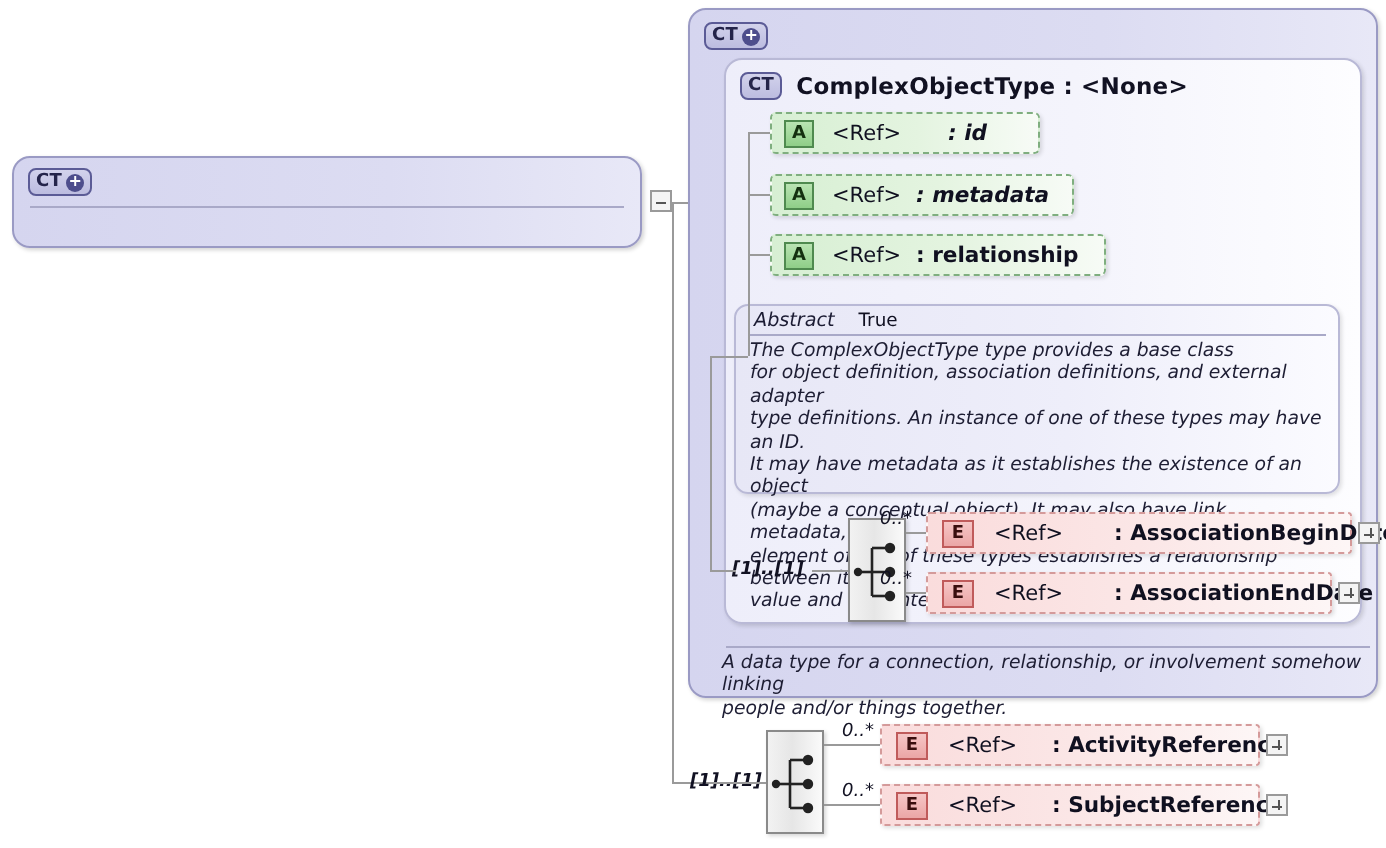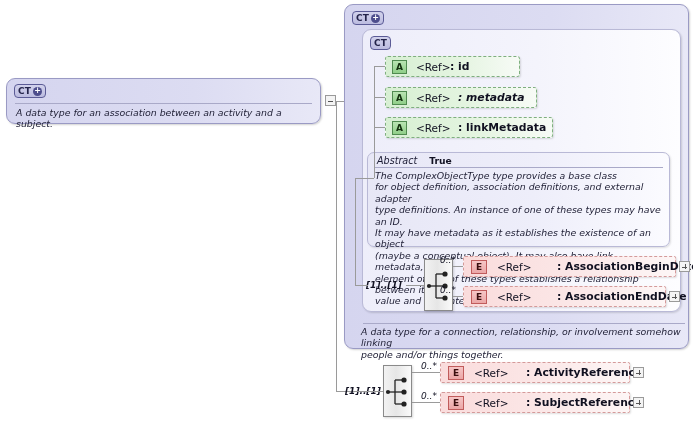--- a/index.html
+++ b/index.html
@@ -211,21 +211,21 @@
     background: linear-gradient(to right, #e7e7f6 0%, #eeeefa 55%, #fbfbff 100%);
     box-shadow: 1px 1px 2px rgba(0,0,0,0.12);
   }
   .prop-head {
     display: flex;
     align-items: flex-end;
     padding: 2px 4px 1px 9px;
     font-size: 9.6px;
   }
   .prop-key { font-style: italic; color: #1b1b33; }
-  .prop-val { font-weight: bold; color: #111122; margin-left: 12px; font-size: 9.2px; }
+  .prop-val { font-weight: normal; color: #111122; margin-left: 12px; font-size: 9.2px; }
 
   
   .ln {
     position: absolute;
     background: #9a9a9a;
   }
   .ln.h { height: 1px; }
   .ln.v { width: 1px; }
 
   
@@ -261,48 +261,49 @@
 
   <div class="anno-sep" style="position:absolute; left:355px; top:322px; width:322px;"></div>
   <div class="anno" style="position:absolute; left:352px; top:323px; width:330px;">A data type for a connection, relationship, or involvement somehow linking
 people and/or things together.</div>
 
   <div class="node ct-box-inner" style="left:362px; top:29px; width:319px; height:283px;">
     <div class="node-head" style="margin-top:3px;">
       <span class="badge">
         <span>CT</span>
       </span>
+      <span class="node-title">ComplexObjectType : &lt;None&gt;</span>
     </div>
   </div>
 
   <div class="attr-row" style="left:385px; top:56px; width:135px;">
     <span class="hexbadge">
       <span class="hb-body"></span>
       <span class="hb-txt">A</span>
     </span>
     <span class="attr-ref">&lt;Ref&gt;</span>
-    <span class="attr-name" style="left:64px;">: id</span>
+    <span class="attr-name" style="left:88px;font-style:italic;">: id</span>
   </div>
 
   <div class="attr-row" style="left:385px; top:87px; width:152px;">
     <span class="hexbadge">
       <span class="hb-body"></span>
       <span class="hb-txt">A</span>
     </span>
     <span class="attr-ref">&lt;Ref&gt;</span>
     <span class="attr-name" style="left:72px;font-style:italic;">: metadata</span>
   </div>
 
   <div class="attr-row" style="left:385px; top:117px; width:168px;">
     <span class="hexbadge">
       <span class="hb-body"></span>
       <span class="hb-txt">A</span>
     </span>
     <span class="attr-ref">&lt;Ref&gt;</span>
-    <span class="attr-name" style="left:72px;">: linkMetadata</span>
+    <span class="attr-name" style="left:72px;">: relationship</span>
   </div>
 
   <div class="prop-box" style="left:367px; top:152px; width:303px; height:95px;">
     <div class="prop-head">
       <span class="prop-key">Abstract</span>
       <span class="prop-val">True</span>
     </div>
     <div class="anno-sep" style="margin:0 6px;"></div>
     <div class="anno" style="padding:2px 7px 0 7px;">The ComplexObjectType type provides a base class
 for object definition, association definitions, and external adapter
@@ -360,21 +361,20 @@
   <div class="ln h" style="left:355px; top:178px; width:19px;"></div>
 
   <div class="node ct-box" style="left:6px; top:78px; width:315px; height:46px;">
     <div class="node-head" style="margin-top:2px;">
       <span class="badge">
         <span>CT</span>
           <span class="plus">+</span>
       </span>
     </div>
     <div class="anno-sep" style="margin-top:2px;"></div>
-    <div class="anno">A data type for an association between an activity and a subject.</div>
   </div>
 
   <div class="exp-box minus" style="left:325px; top:95px;"></div>
 
   <div class="ln h" style="left:336px; top:101px; width:8px;"></div>
   <div class="ln v" style="left:336px; top:101px; height:290px;"></div>
   <div class="ln h" style="left:336px; top:391px; width:20px;"></div>
 
   <div class="seq" style="left:383px; top:365px;">
     <svg width="29" height="52" viewBox="0 0 29 52">

